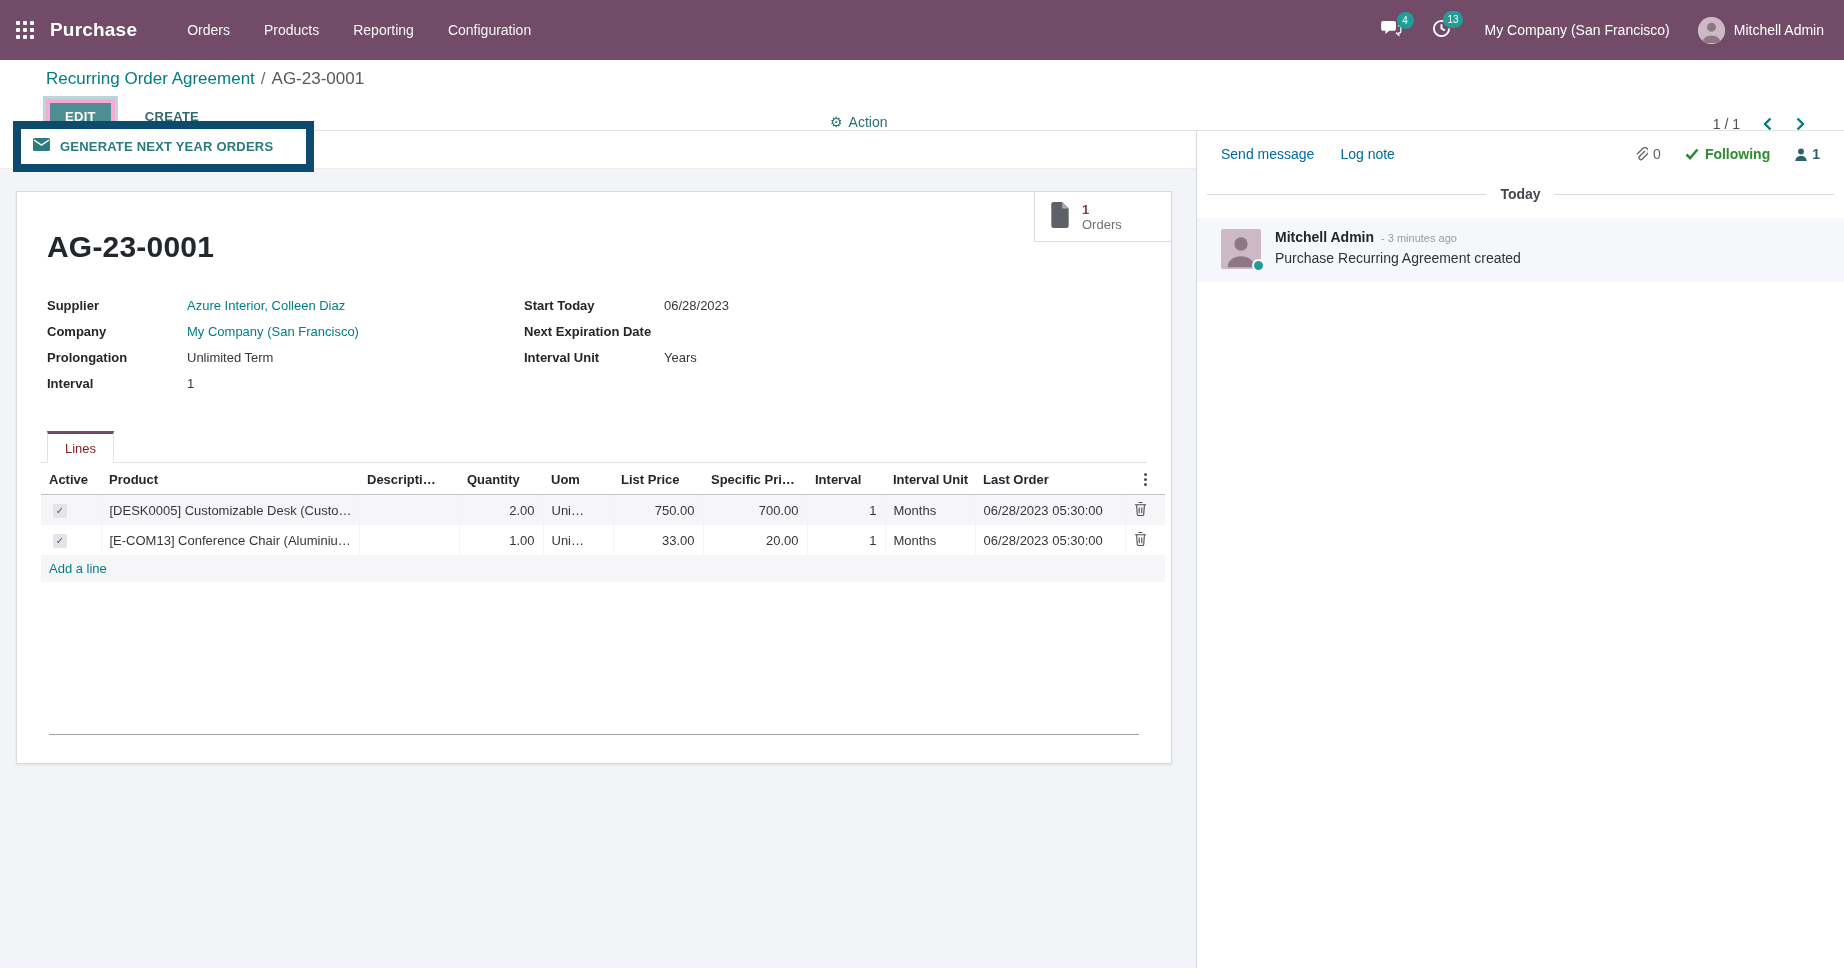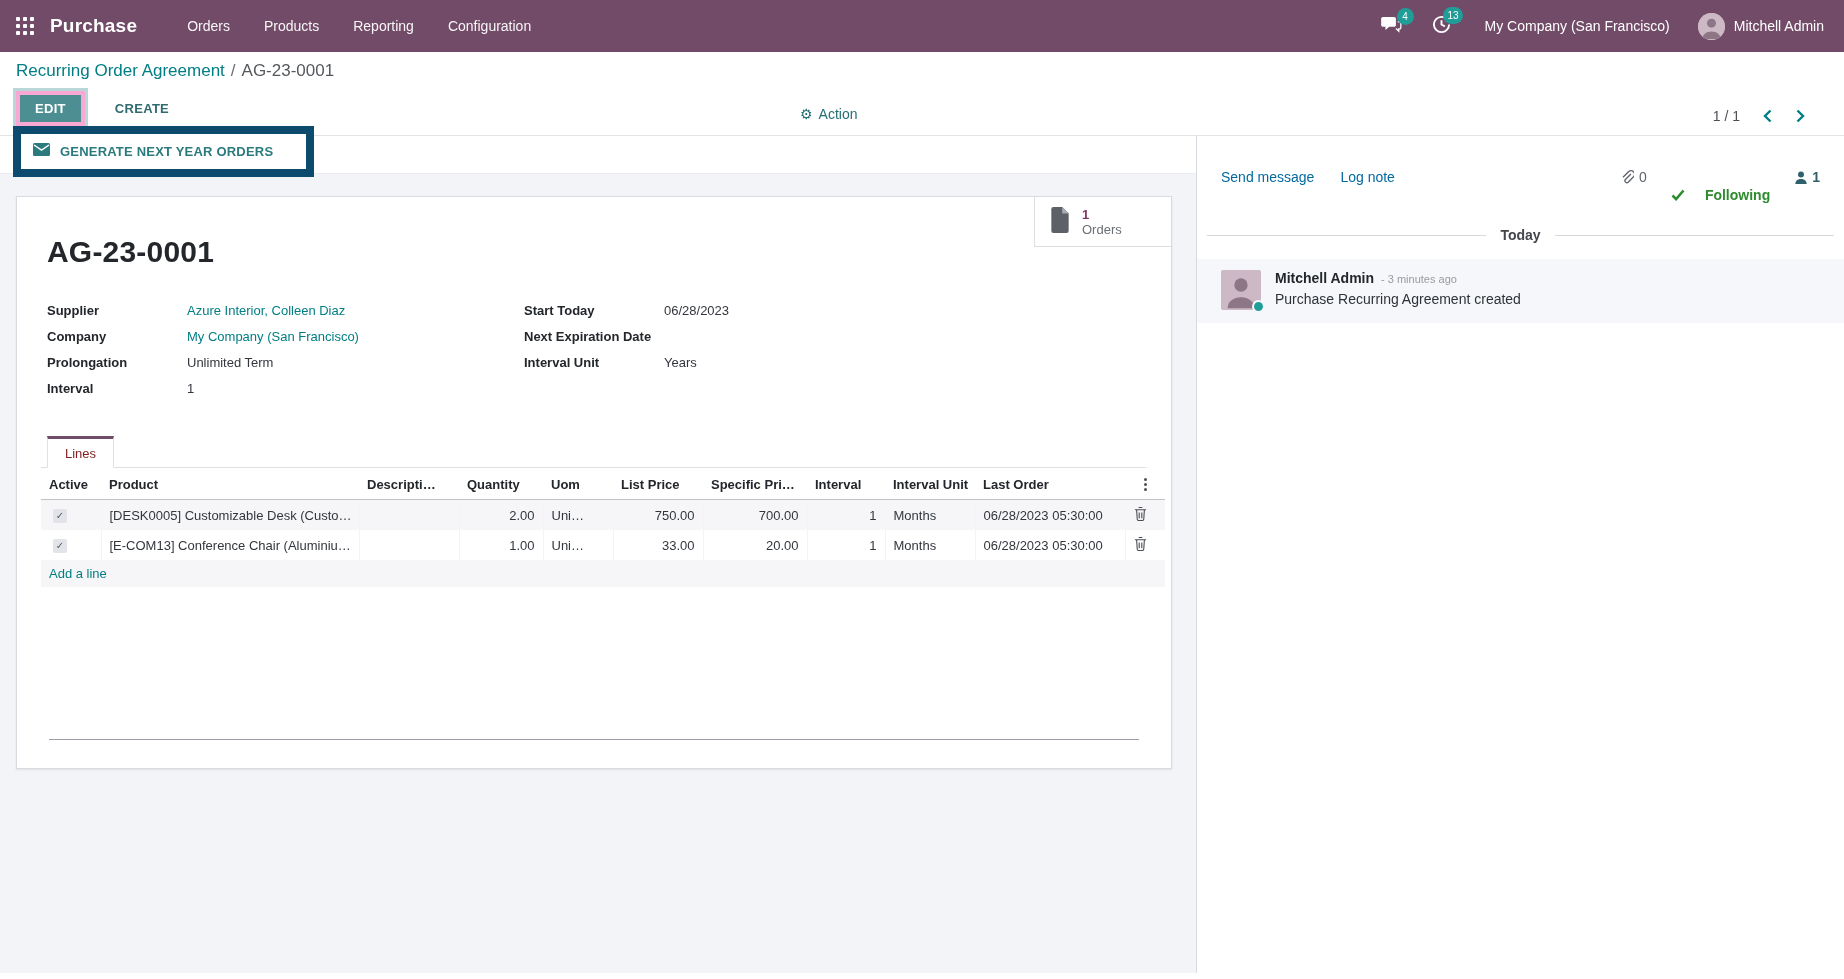--- a/index.html
+++ b/index.html
@@ -1,34 +1,34 @@
 <!DOCTYPE html>
 <html><head>
 <meta charset="utf-8">
 <style>
   * { margin:0; padding:0; box-sizing:border-box; }
   html,body { width:1844px; height:979px; overflow:hidden; background:#fff;
     font-family:"Liberation Sans", sans-serif; font-size:13px; color:#33373d; }
 
   
-  .navbar { height:52px; background:#714B67; display:flex; align-items:center; padding:0 16px; color:#fff; }
+  .navbar { height:60px; background:#714B67; display:flex; align-items:center; padding:0 16px; color:#fff; }
   .nav-apps { width:34px; display:flex; align-items:center; cursor:pointer; }
   .brand { font-size:19px; font-weight:bold; margin-right:36px; letter-spacing:.2px; }
   .nav-menu { display:flex; gap:6px; }
   .nav-menu .nav-item { padding:13px 14px; font-size:14px; color:rgba(255,255,255,.95); cursor:pointer; }
   .nav-right { margin-left:auto; display:flex; align-items:center; gap:10px; }
   .nav-icon-wrap { position:relative; padding:6px 10px; cursor:pointer; display:flex; align-items:center; }
   .nav-badge { position:absolute; top:-2px; right:-2px; background:#219d98; color:#fff; font-size:10px;
     min-width:17px; height:17px; border-radius:9px; display:flex; align-items:center; justify-content:center; padding:0 4px; }
   .nav-company { font-size:14px; padding:0 14px; cursor:pointer; }
   .nav-user { display:flex; align-items:center; gap:9px; padding:0 4px; cursor:pointer; font-size:14px; }
   .avatar-sm { width:27px; height:27px; border-radius:50%; overflow:hidden; background:#c9b2a8; display:block; }
 
   
-  .control-panel { background:#fff; border-bottom:1px solid #e3e3e3; padding:9px 0 12px 16px; position:relative; height:84px; }
+  .control-panel { background:#fff; border-bottom:1px solid #e3e3e3; padding:9px 0 12px 16px; position:relative; height:71px;margin-left:30px; }
   .breadcrumb { font-size:17px; margin-bottom:10px; }
   .breadcrumb .bc-parent { color:#017e84; cursor:pointer; }
   .breadcrumb .bc-sep { color:#6b7076; padding:0 6px; }
   .breadcrumb .bc-current { color:#55595e; }
   .cp-buttons { display:flex; align-items:center; }
   .btn-edit { background:#4c8e91; color:#fff; border:4px solid #f9a8d4; box-shadow:0 0 0 3px #bad6d8;
     font-size:13px; font-weight:bold; padding:6px 15px; letter-spacing:.3px; cursor:pointer; }
   .btn-create { background:none; border:none; color:#2f6b6f; font-size:13px; font-weight:bold; padding:6px 14px;
     margin-left:16px; letter-spacing:.3px; cursor:pointer; }
   .cp-action { position:absolute; left:800px; top:54px; color:#246f73; font-size:14px; display:flex; gap:6px; align-items:center; cursor:pointer; }
@@ -92,21 +92,21 @@
   .trash-btn { cursor:pointer; display:inline-flex; }
 
   .sheet-hr { border:none; border-top:1px solid #9aa0a6; margin:152px 8px 0; }
 
   
   .chatter { flex:1; background:#fff; border-left:1px solid #d6d9de; }
   .chatter-top { display:flex; align-items:center; padding:15px 24px 10px; }
   .chatter-link { color:#0369a1; font-size:14px; margin-right:26px; cursor:pointer; }
   .chatter-right { margin-left:auto; display:flex; align-items:center; gap:24px; }
   .attach { display:flex; align-items:center; gap:5px; color:#5f646a; font-size:14px; cursor:pointer; }
-  .following { display:flex; align-items:center; gap:20px; color:#2e8b2e; font-size:14px; font-weight:bold; cursor:pointer;margin-top:36px; }
+  .following { display:flex; align-items:center; gap:6px; color:#2e8b2e; font-size:14px; font-weight:bold; cursor:pointer; }
   .followers { display:flex; align-items:center; gap:4px; color:#2e616b; font-size:14px; font-weight:bold; cursor:pointer; }
 
   .date-divider { display:flex; align-items:center; gap:14px; margin:14px 10px 0; }
   .date-divider .line { flex:1; border-top:1px solid #d8d8d8; }
   .date-divider .dtext { font-weight:bold; color:#43474c; font-size:14px; }
 
   .message { margin-top:16px; background:#f6f7fa; padding:11px 24px 13px; display:flex; gap:14px; }
   .msg-avatar { position:relative; width:40px; height:40px; flex:0 0 40px; }
   .avatar-md { width:40px; height:40px; border-radius:3px; overflow:hidden; background:#b9aaa2; display:block; }
   .presence-dot { position:absolute; bottom:-3px; right:-4px; width:13px; height:13px; border-radius:50%;

